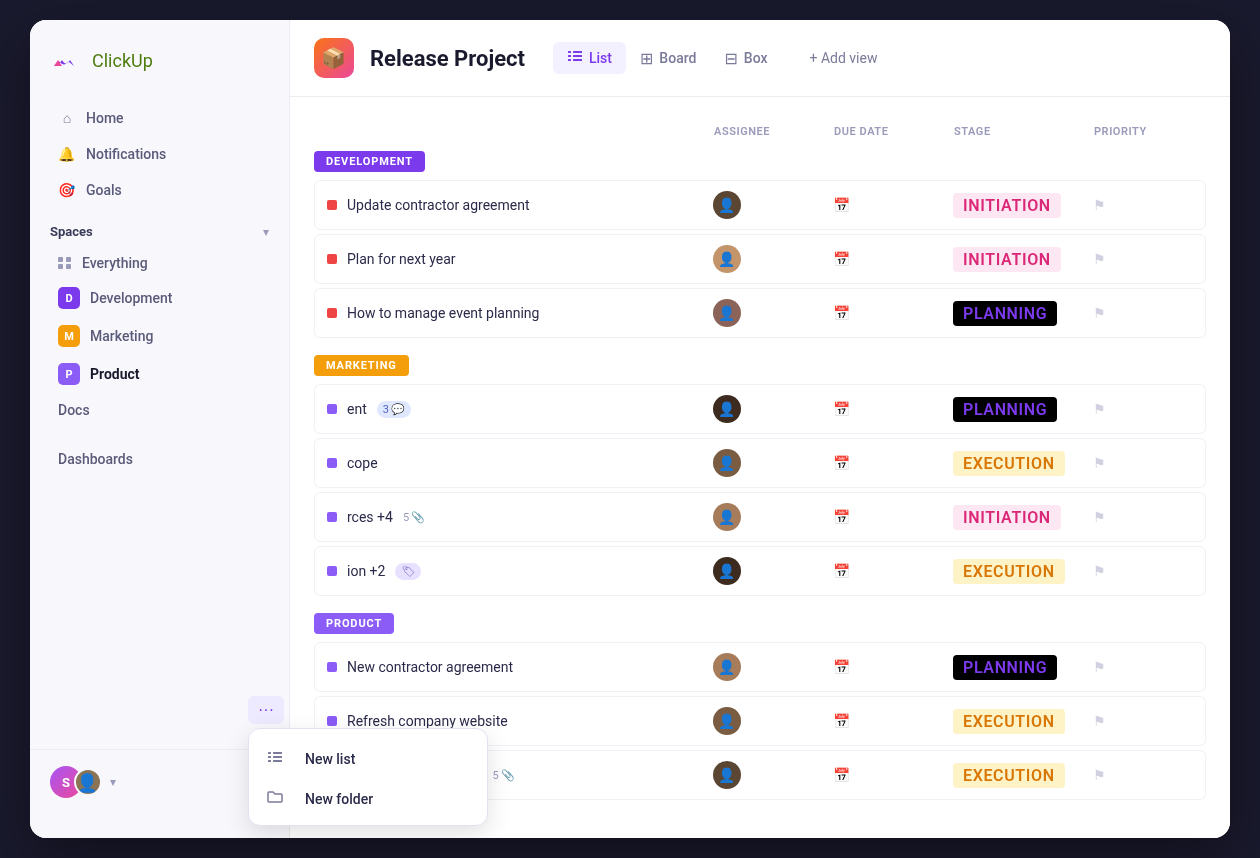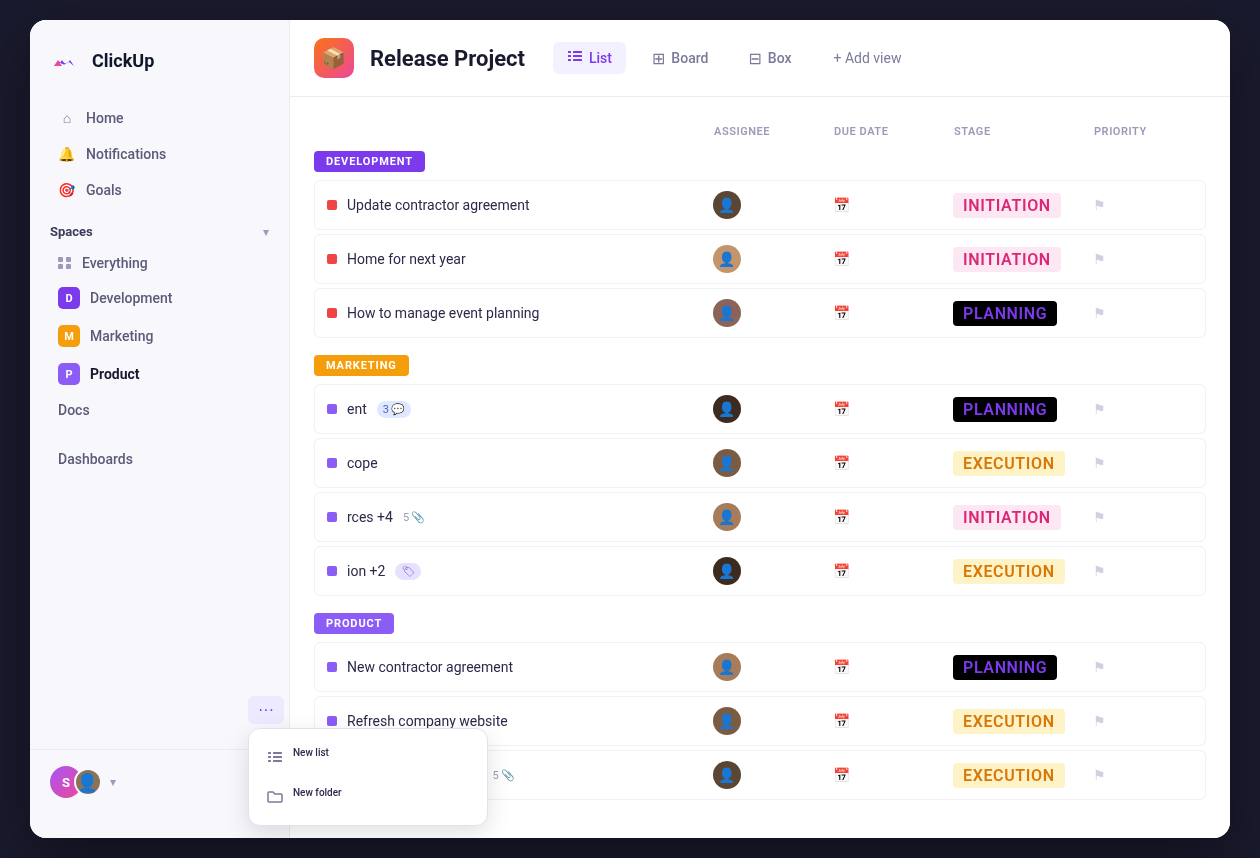--- a/index.html
+++ b/index.html
@@ -37,22 +37,22 @@
       align-items: center;
       gap: 10px;
       padding: 0 20px 24px 20px;
     }
     .logo-icon {
       width: 32px;
       height: 32px;
     }
     .logo-text {
       font-size: 18px;
-      font-weight: 700;
-      color: #0f172a;
+      font-weight: 400;
+      color: #4d7c0f;
     }
     .nav-item {
       display: flex;
       align-items: center;
       gap: 10px;
       padding: 8px 20px;
       cursor: pointer;
       border-radius: 6px;
       margin: 1px 8px;
       color: #5a5a7a;
@@ -182,21 +182,21 @@
       font-size: 20px;
     }
     .project-title {
       font-size: 22px;
       font-weight: 700;
       color: #1a1a2e;
     }
     .view-tabs {
       display: flex;
       align-items: center;
-      gap: 12px;
+      gap: 0;
       margin-left: 12px;
     }
     .view-tab {
       display: flex;
       align-items: center;
       gap: 6px;
       padding: 6px 14px;
       border-radius: 6px;
       font-size: 14px;
       font-weight: 500;
@@ -335,24 +335,24 @@
     .dropdown-section-title {
       font-size: 10px;
       font-weight: 700;
       letter-spacing: 0.1em;
       color: #9a9aba;
       padding: 6px 16px 4px 16px;
       text-transform: uppercase;
     }
     .dropdown-item {
       display: flex;
-      align-items: flex-start;
-      gap: 8px;
+      align-items: flex-end;
+      gap: 20px;
       padding: 10px 16px;
-      font-size: 10px;
+      font-size: 14px;
       font-weight: 500;
       color: #2a2a4a;
       cursor: pointer;
       transition: background 0.1s;
       position: relative;
     }
     .dropdown-item-icon {
       width: 20px;
       height: 20px;
       display: flex;
@@ -546,21 +546,21 @@
           </div>
           <div class="assignee-avatar av1">👤</div>
           <div class="calendar-icon">📅</div>
           <div><span class="badge initiation">INITIATION</span></div>
           <div class="flag-icon">⚑</div>
         </div>
 
         <div class="task-row">
           <div class="task-name-cell">
             <div class="task-dot red"></div>
-            <span>Home for next year</span>
+            <span>Plan for next year</span>
           </div>
           <div class="assignee-avatar av2">👤</div>
           <div class="calendar-icon">📅</div>
           <div><span class="badge initiation">INITIATION</span></div>
           <div class="flag-icon">⚑</div>
         </div>
 
         <div class="task-row">
           <div class="task-name-cell">
             <div class="task-dot red"></div>

